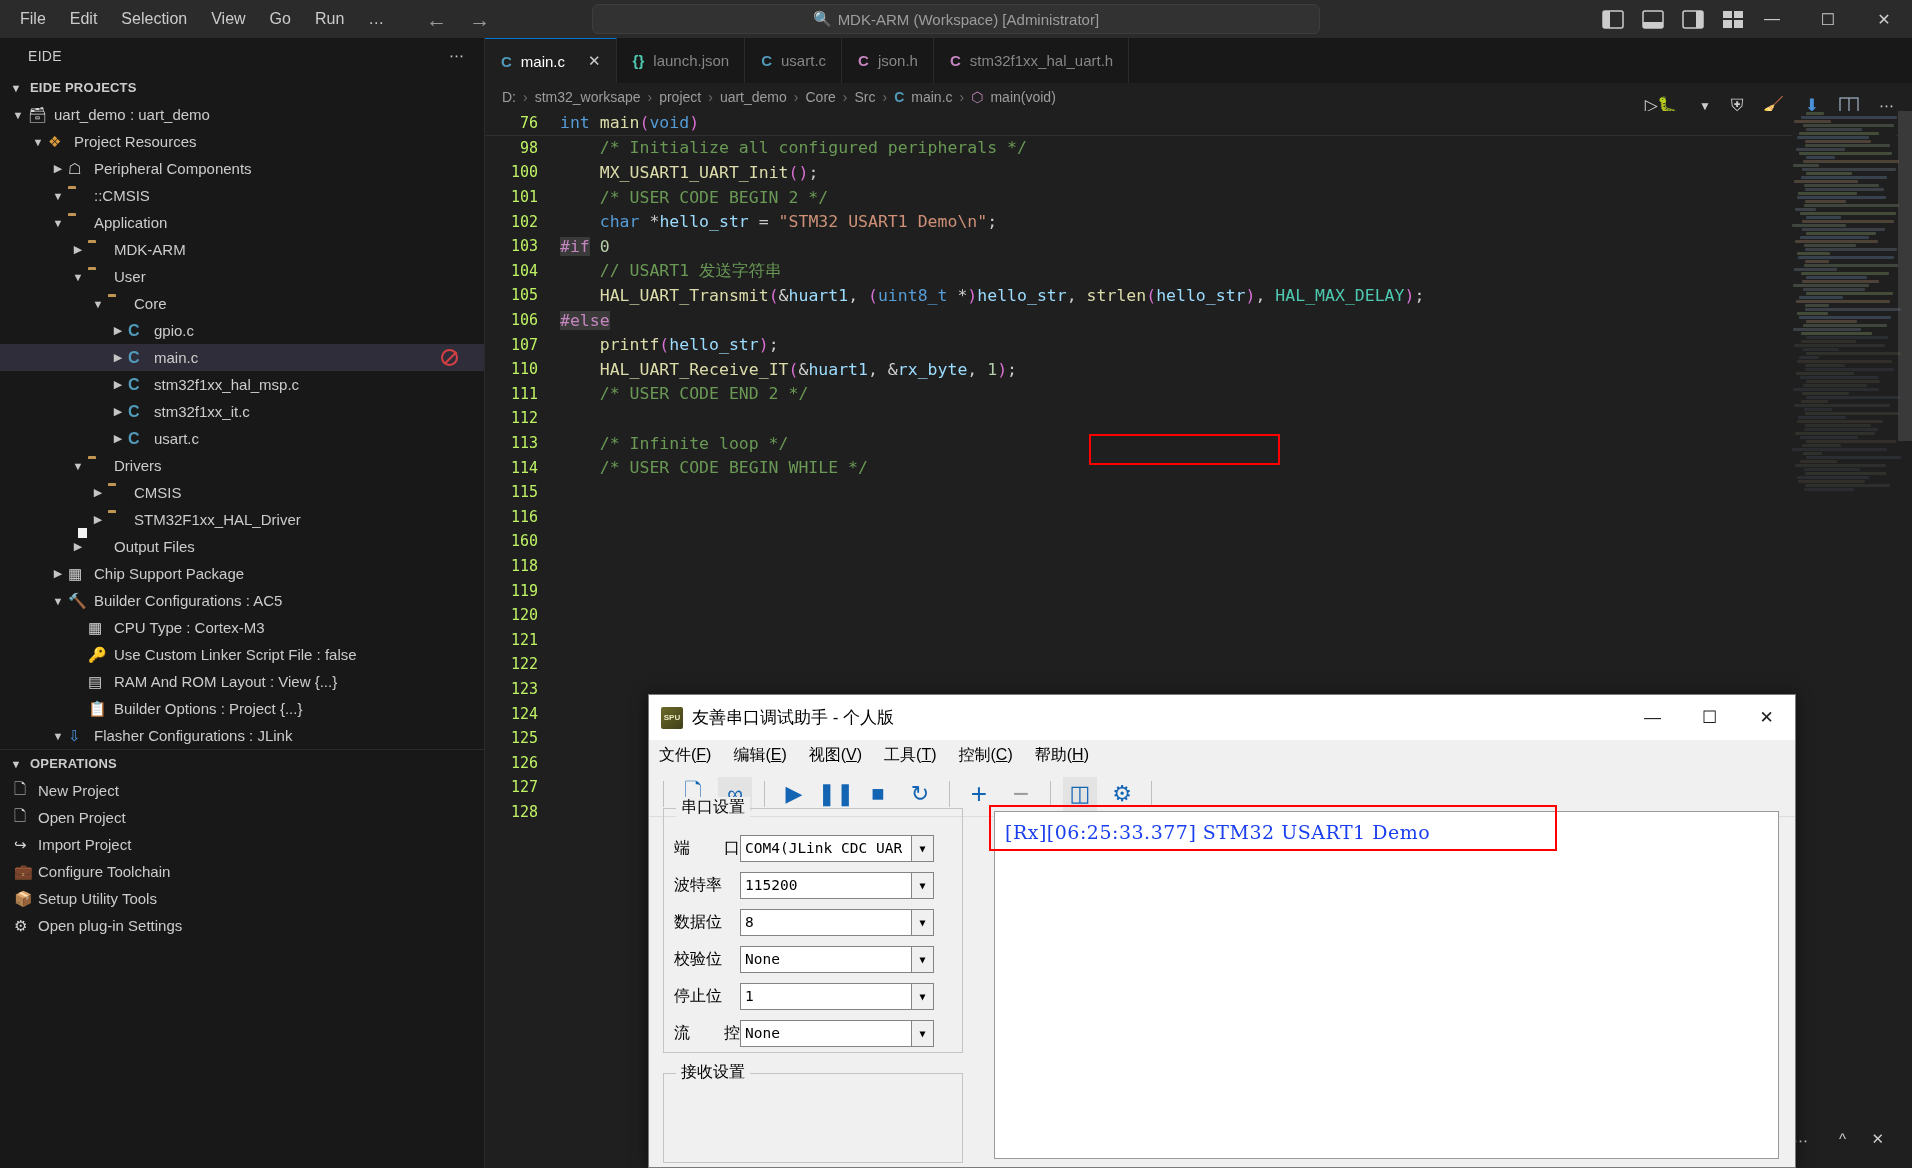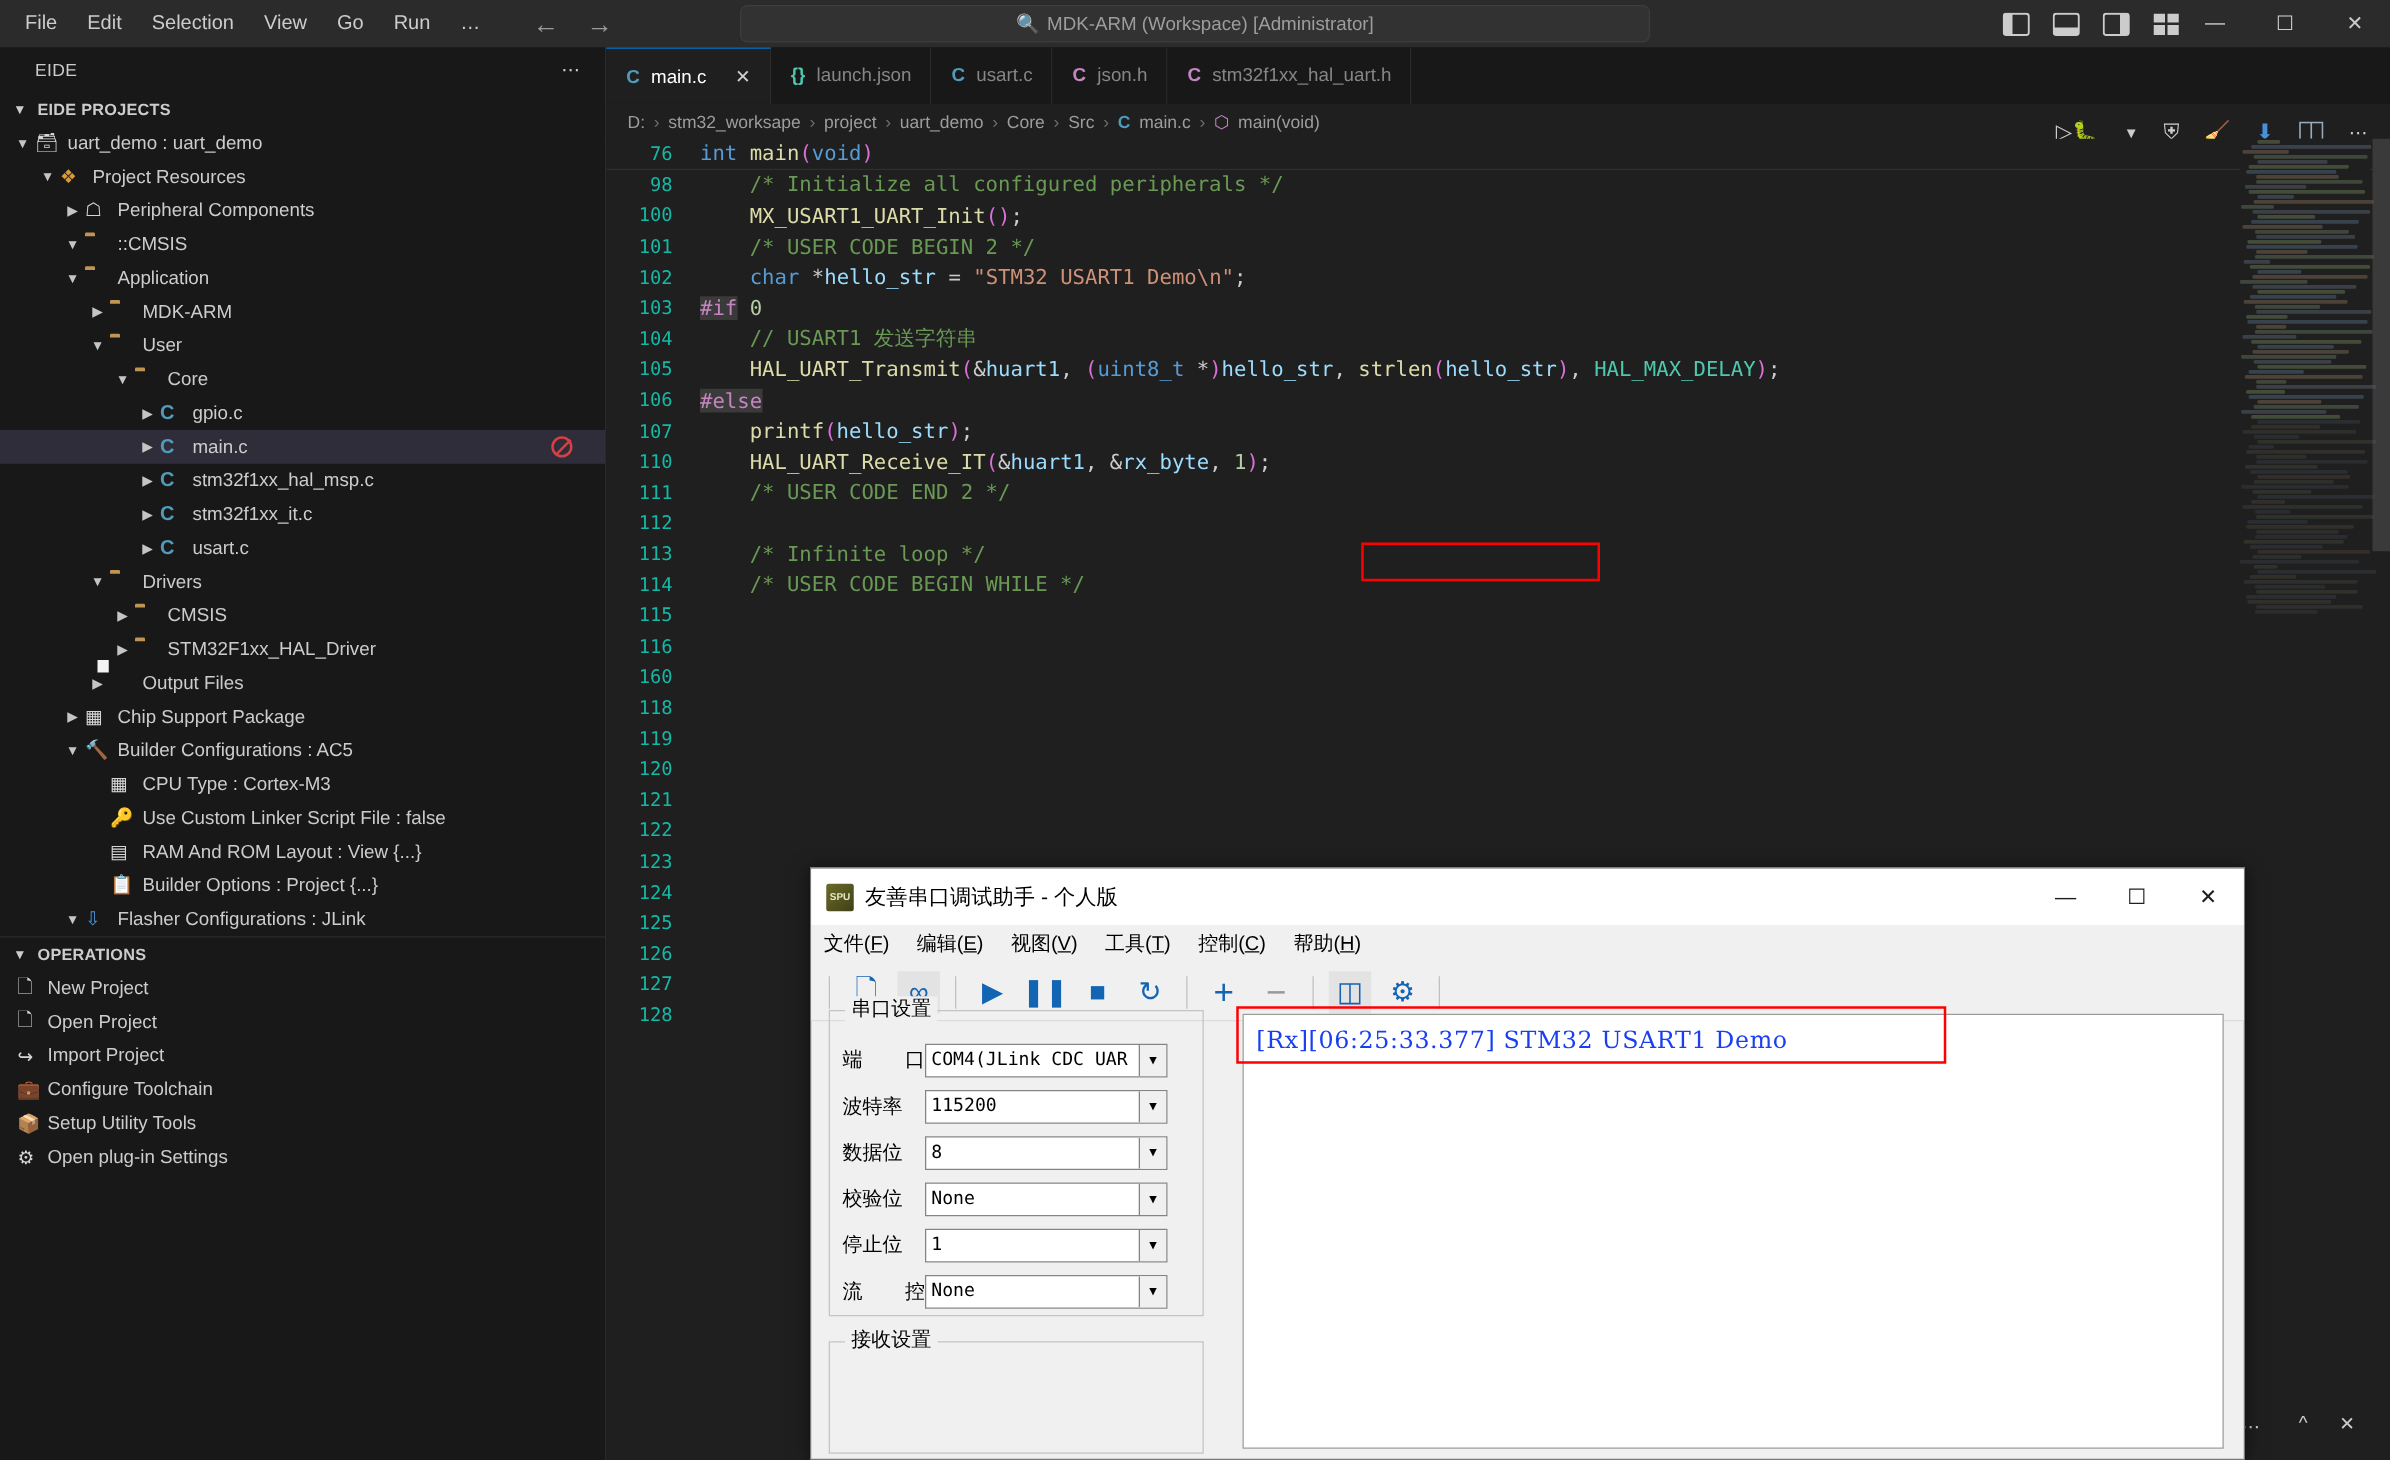--- a/index.html
+++ b/index.html
@@ -54,21 +54,21 @@
   .tab { display:flex; align-items:center; gap:9px; padding:0 15px 0 16px; font-size:15px;
     color:#868686; background:#181818; border-right:1px solid #2b2b2b; white-space:nowrap;}
   .tab.active { background:#1f1f1f; color:#ffffff; border-top:1px solid #0078d4; }
   .tab .x { margin-left:14px; color:#cfcfcf; font-size:15px; }
   .tabicon { font-weight:bold; font-size:15px; }
   .breadcrumb { height:28px; display:flex; align-items:center; padding-left:17px; font-size:14px;
     color:#9d9d9d; gap:7px; }
   .breadcrumb .sep { color:#6f6f6f; }
   .code { position:relative; font-family:"DejaVu Sans Mono", monospace; font-size:16.5px; }
   .cline { display:flex; height:24.6px; align-items:center; }
-  .ln { width:75px; text-align:right; padding-right:22px; color:#14b8a6; font-size:15px; flex:0 0 75px;}
+  .ln { width:75px; text-align:right; padding-right:22px; color:#bef264; font-size:15px; flex:0 0 75px;}
   .ln.cur { color:#e6e6e6; }
   .cline.cur .ln { background:#204040; color:#ededed; }
   .ctext { white-space:pre; }
   .sticky { border-bottom:1px solid #2f2f2f; background:#1f1f1f; }
   .kw{color:#569cd6}.fn{color:#dcdcaa}.ty{color:#4ec9b0}.num{color:#b5cea8}
   .str{color:#ce9178}.cmt{color:#6a9955}.var{color:#9cdcfe}.mac{color:#c586c0}
   .brk{color:#da70d6}
   .macbg{background:#3a3a3a;}
   .hlbox { position:absolute; border:2px solid #ff0000; }
   .minimap { position:absolute; right:16px; top:73px; width:104px; bottom:0; background:#1f1f1f; }

